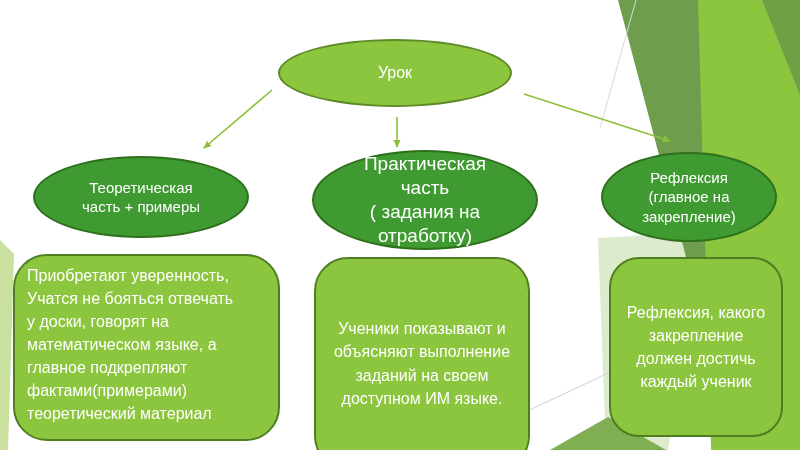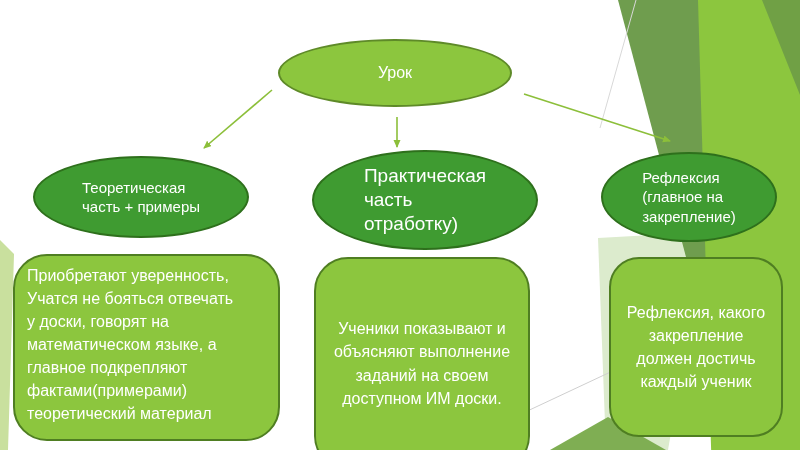--- a/index.html
+++ b/index.html
@@ -3,21 +3,21 @@
 <meta charset="utf-8">
 <style>
   html,body{margin:0;padding:0;background:#fff;}
   .slide{
     position:relative;width:800px;height:450px;overflow:hidden;background:#ffffff;
     font-family:"Liberation Sans","DejaVu Sans",sans-serif;color:#ffffff;
   }
   .decor{position:absolute;left:0;top:0;width:800px;height:450px;z-index:0;}
   .node{
     position:absolute;display:flex;align-items:center;justify-content:center;
-    text-align:left;box-sizing:border-box;z-index:2;
+    text-align:center;box-sizing:border-box;z-index:2;
   }
   .node .line{display:block;}
   .ellipse{border-radius:50%;}
   .ellipse-bright{background:#8CC63E;border:2px solid #5E8A28;}
   .ellipse-dark{background:#3F9B31;border:2px solid #2E701C;}
   .box{
     position:absolute;background:#8CC63E;border:2px solid #4F7E22;border-radius:34px;
     box-sizing:border-box;z-index:2;color:#fff;
   }
   .box .line{display:block;}
@@ -71,20 +71,21 @@
     <span>
       <span class="line">Теоретическая</span>
       <span class="line">часть + примеры</span>
     </span>
   </div>
 
   <div class="node ellipse ellipse-dark n-practice">
     <span>
       <span class="line">Практическая</span>
       <span class="line">часть</span>
+      <span class="line">( задания на</span>
       <span class="line">отработку)</span>
     </span>
   </div>
 
   <div class="node ellipse ellipse-dark n-reflection">
     <span>
       <span class="line">Рефлексия</span>
       <span class="line">(главное на</span>
       <span class="line">закрепление)</span>
     </span>
@@ -100,21 +101,21 @@
       <span class="line">фактами(примерами)</span>
       <span class="line">теоретический материал</span>
     </span>
   </div>
 
   <div class="box b-practice">
     <span>
       <span class="line">Ученики показывают и</span>
       <span class="line">объясняют выполнение</span>
       <span class="line">заданий на своем</span>
-      <span class="line">доступном ИМ доски.</span>
+      <span class="line">доступном ИМ языке.</span>
     </span>
   </div>
 
   <div class="box b-reflection">
     <span>
       <span class="line">Рефлексия, какого</span>
       <span class="line">закрепление</span>
       <span class="line">должен достичь</span>
       <span class="line">каждый ученик</span>
     </span>

